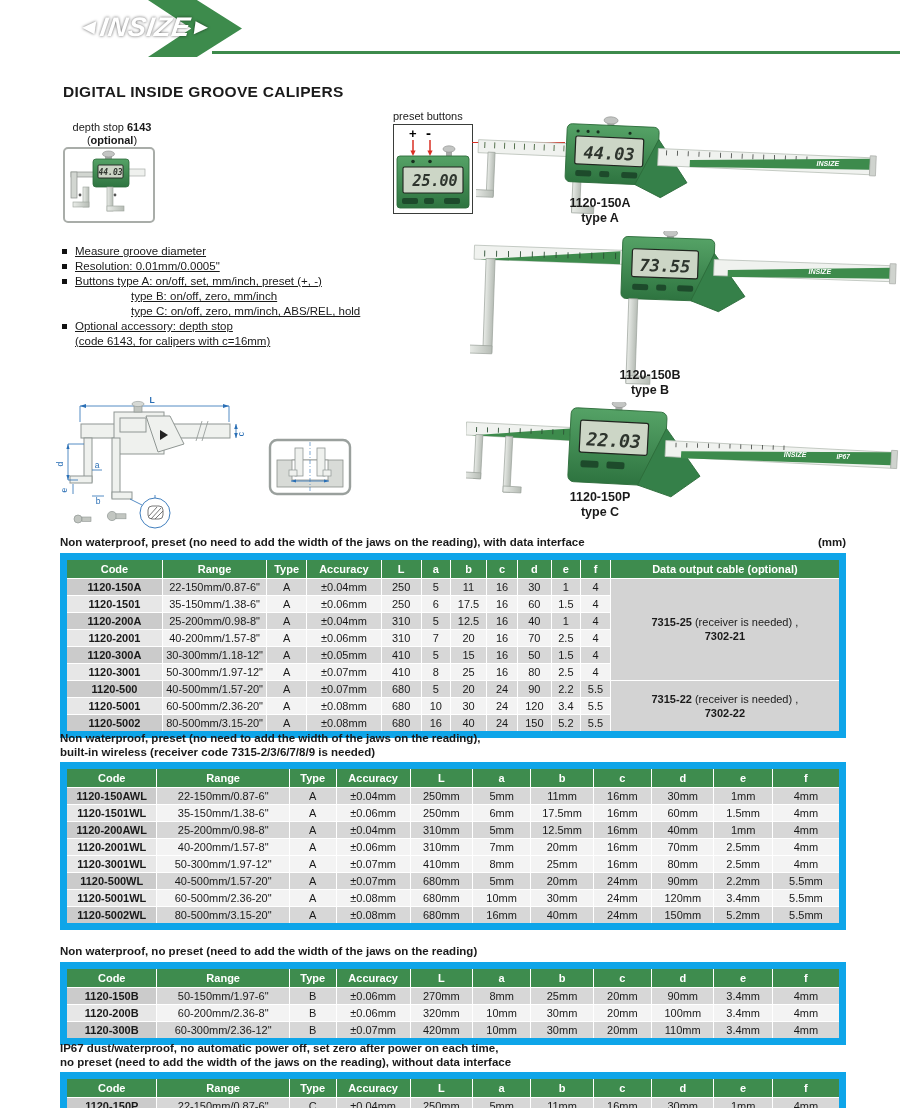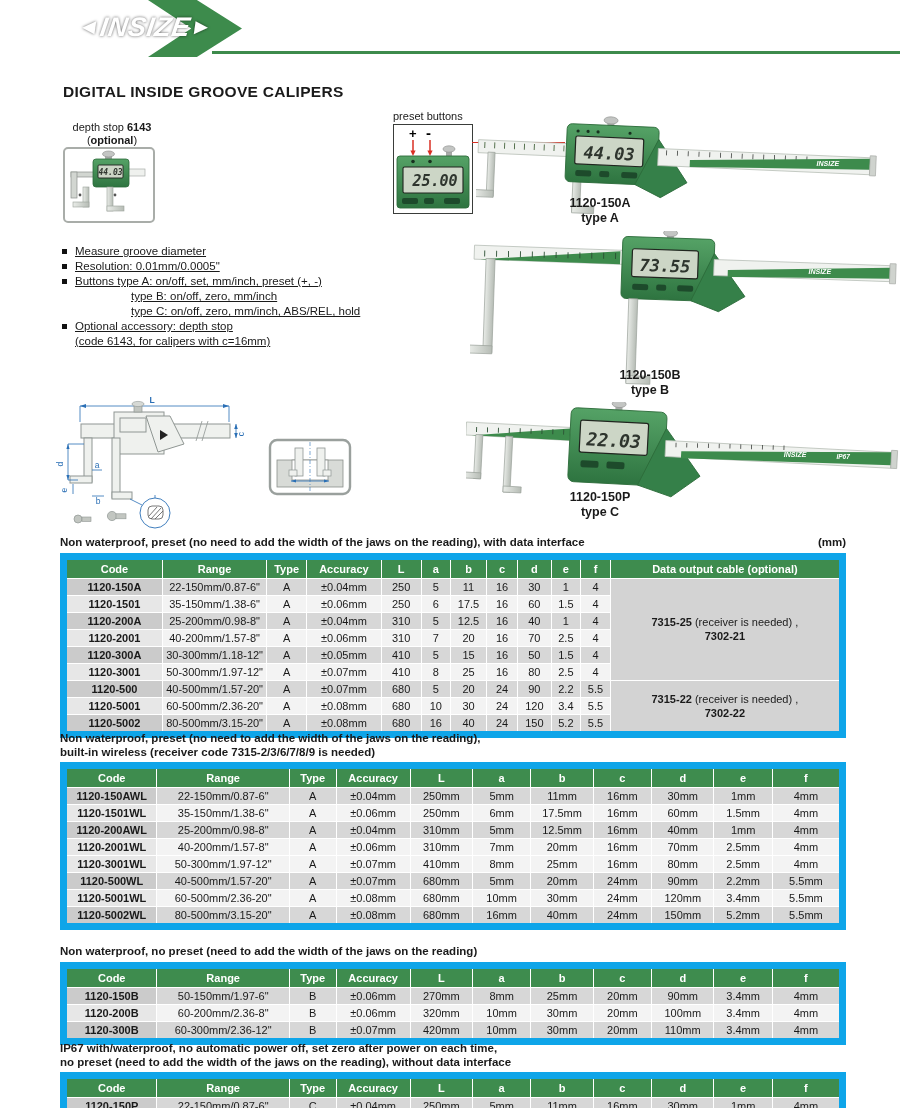--- a/index.html
+++ b/index.html
@@ -667,21 +667,21 @@
             <td>30mm</td>
             <td>20mm</td>
             <td>110mm</td>
             <td>3.4mm</td>
             <td>4mm</td>
           </tr>
         </tbody>
       </table>
   </div>
   <div class="tg" id="tg3">
-    <div class="ttl"><span>IP67 with/waterproof, no automatic power off, set zero after power on each time,</span><br><span>no preset (need to add the width of the jaws on the reading), without data interface</span></div>
+    <div class="ttl"><span>IP67 dust/waterproof, no automatic power off, set zero after power on each time,</span><br><span>no preset (need to add the width of the jaws on the reading), without data interface</span></div>
     <table id="tbl3">
         <colgroup>
           <col style="width: 12%;">
           <col style="width: 17%;">
           <col style="width: 6%;">
           <col style="width: 9.5%;">
           <col style="width: 8%;">
           <col style="width: 7.5%;">
           <col style="width: 8%;">
           <col style="width: 7.5%;">

